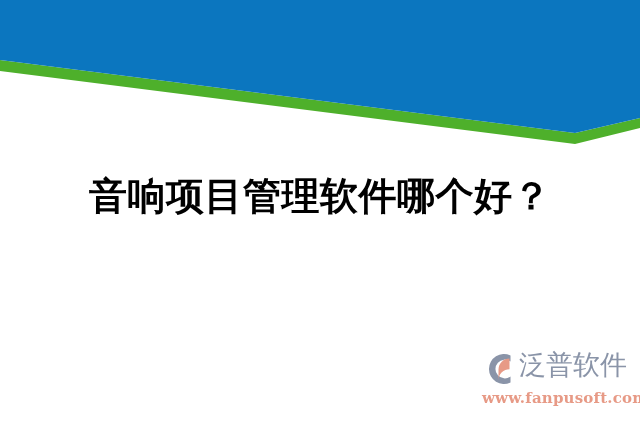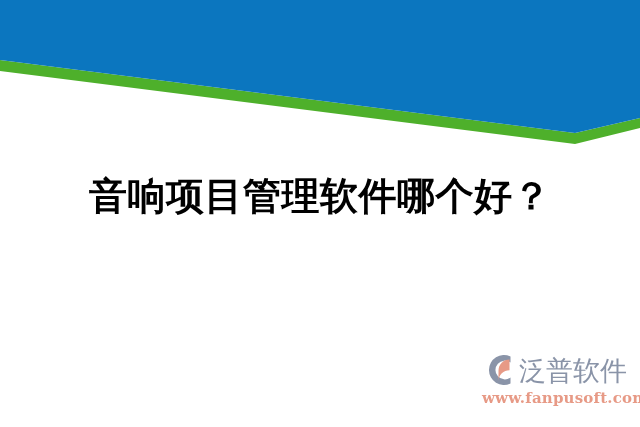--- a/index.html
+++ b/index.html
@@ -48,21 +48,20 @@
     right: 8px;
     bottom: 14px;
     width: 152px;
     height: 62px;
   }
   #watermark-brand {
     position: absolute;
     left: 0;
     top: 0;
     display: flex;
-    align-items: center;
     height: 38px;
   }
   #watermark-logo-mark {
     width: 36px;
     height: 36px;
     display: block;
     flex: 0 0 36px;
   }
   #watermark-brand-name {
     font-family: "DejaVu Sans", "Liberation Sans", sans-serif;

